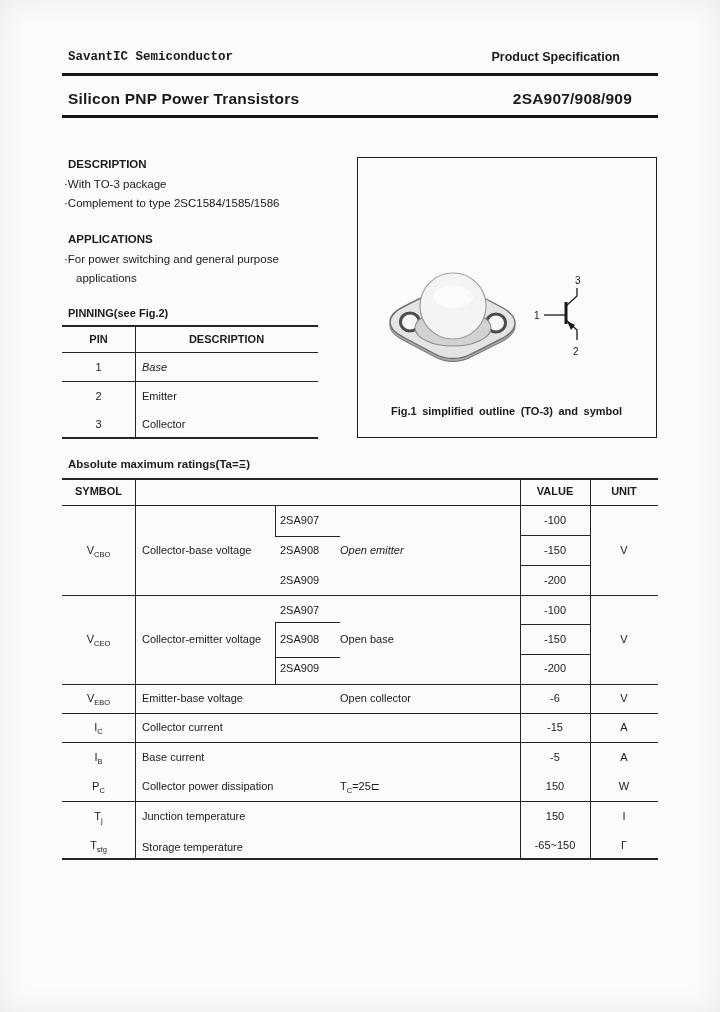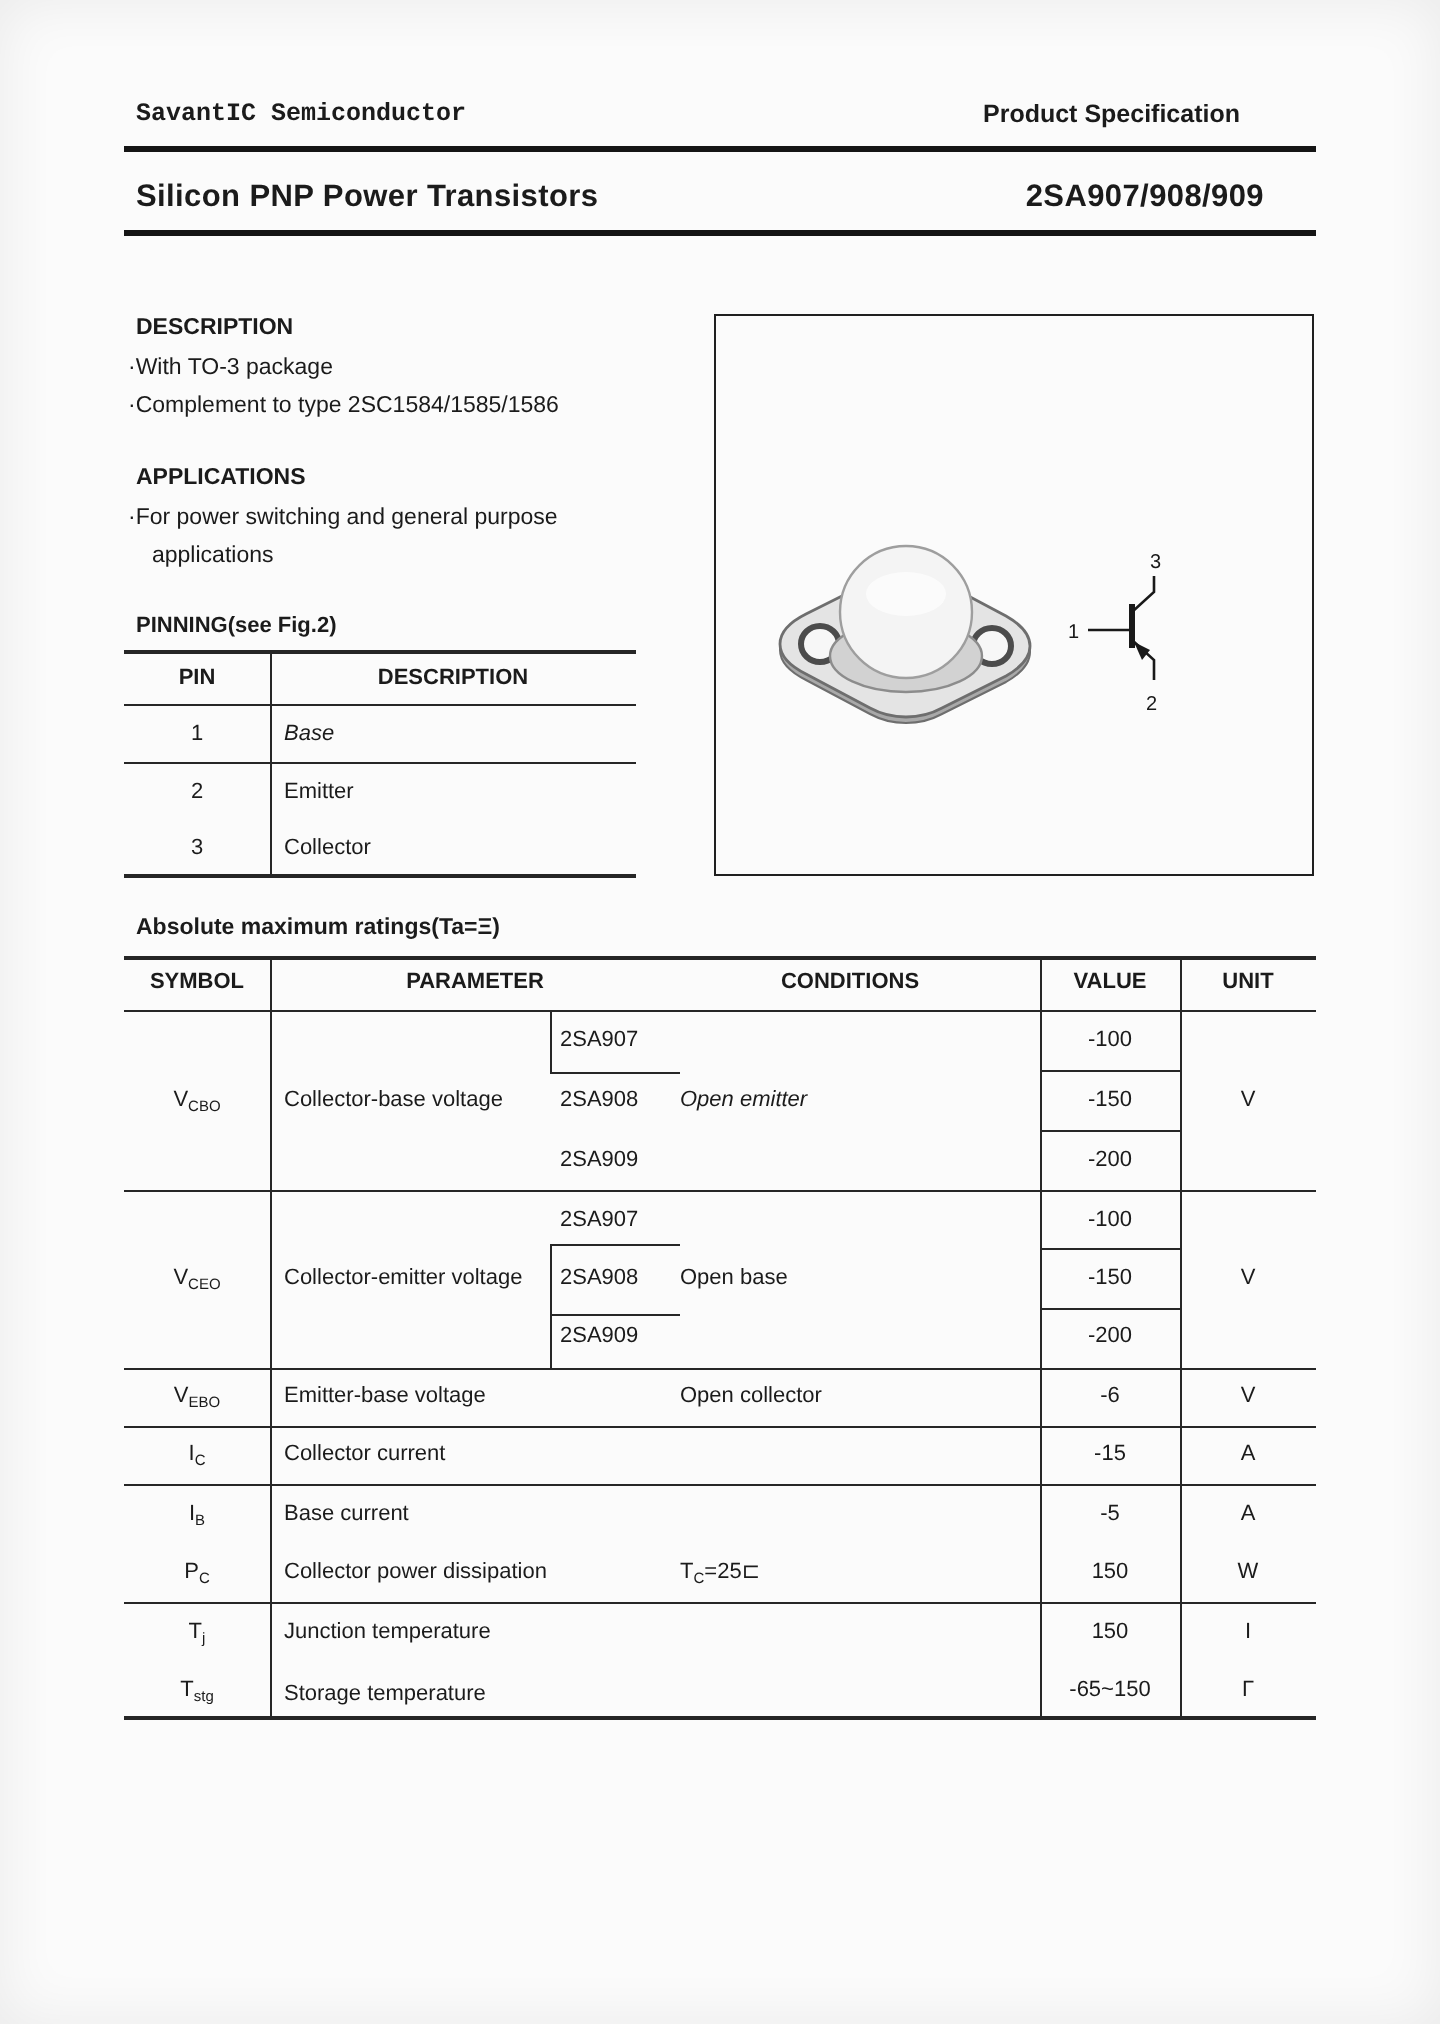--- a/index.html
+++ b/index.html
@@ -76,20 +76,21 @@
       <line x1="46" y1="33" x2="46" y2="55" stroke="#191919" stroke-width="3"></line>
       <line x1="24" y1="46" x2="45" y2="46" stroke="#191919" stroke-width="1.3"></line>
       <polyline points="46,37 57,27 57,19" fill="none" stroke="#191919" stroke-width="1.3"></polyline>
       <polyline points="46,51 57,61 57,71" fill="none" stroke="#191919" stroke-width="1.3"></polyline>
       <polygon points="47,52 55,56 51,61" fill="#191919"></polygon>
       <text x="14" y="50" font-size="10" fill="#191919">1</text>
       <text x="55" y="15" font-size="10" fill="#191919">3</text>
       <text x="53" y="86" font-size="10" fill="#191919">2</text>
     </svg>
 
+    <div class="abs b caption ctr" style="left:0;top:247px;width:297px;">Fig.1 simplified outline (TO-3) and symbol</div>
   </div>
 
   <span class="abs b sec" style="left:68px;top:458px;">Absolute maximum ratings(Ta=Ξ)</span>
 
   <div class="abs" style="left:62px;top:478px;width:596px;height:382px;">
 
     <div class="hl" style="left:0;top:0;width:596px;height:1.5px;"></div>
     <div class="hl" style="left:0;top:27px;width:596px;"></div>
     <div class="hl" style="left:0;top:117px;width:596px;"></div>
     <div class="hl" style="left:0;top:206px;width:596px;"></div>
@@ -107,22 +108,20 @@
     <div class="hl" style="left:213px;top:144px;width:65px;"></div>
     <div class="hl" style="left:213px;top:179px;width:65px;"></div>
 
     <div class="vl" style="left:73px;top:0;height:382px;"></div>
     <div class="vl" style="left:458px;top:0;height:382px;"></div>
     <div class="vl" style="left:528px;top:0;height:382px;"></div>
     <div class="vl" style="left:213px;top:27px;height:32px;"></div>
     <div class="vl" style="left:213px;top:144px;height:62px;"></div>
 
     <span class="cell b ctr" style="left:0;top:4px;width:73px;">SYMBOL</span>
-    <span class="cell b ctr" style="left:73px;top:4px;width:205px;">PARAMETER</span>
-    <span class="cell b ctr" style="left:278px;top:4px;width:170px;">CONDITIONS</span>
     <span class="cell b ctr" style="left:458px;top:4px;width:70px;">VALUE</span>
     <span class="cell b ctr" style="left:528px;top:4px;width:68px;">UNIT</span>
 
     <span class="cell ctr" style="left:0;top:63px;width:73px;"><span>V</span><sub class="s">CBO</sub></span>
     <span class="cell" style="left:80px;top:63px;text-align:center;">Collector-base voltage</span>
     <span class="cell" style="left:218px;top:33px;">2SA907</span>
     <span class="cell" style="left:218px;top:63px;">2SA908</span>
     <span class="cell" style="left:218px;top:93px;">2SA909</span>
     <span class="cell" style="left:278px;top:63px;font-style:italic;">Open emitter</span>
     <span class="cell ctr" style="left:458px;top:33px;width:70px;">-100</span>

